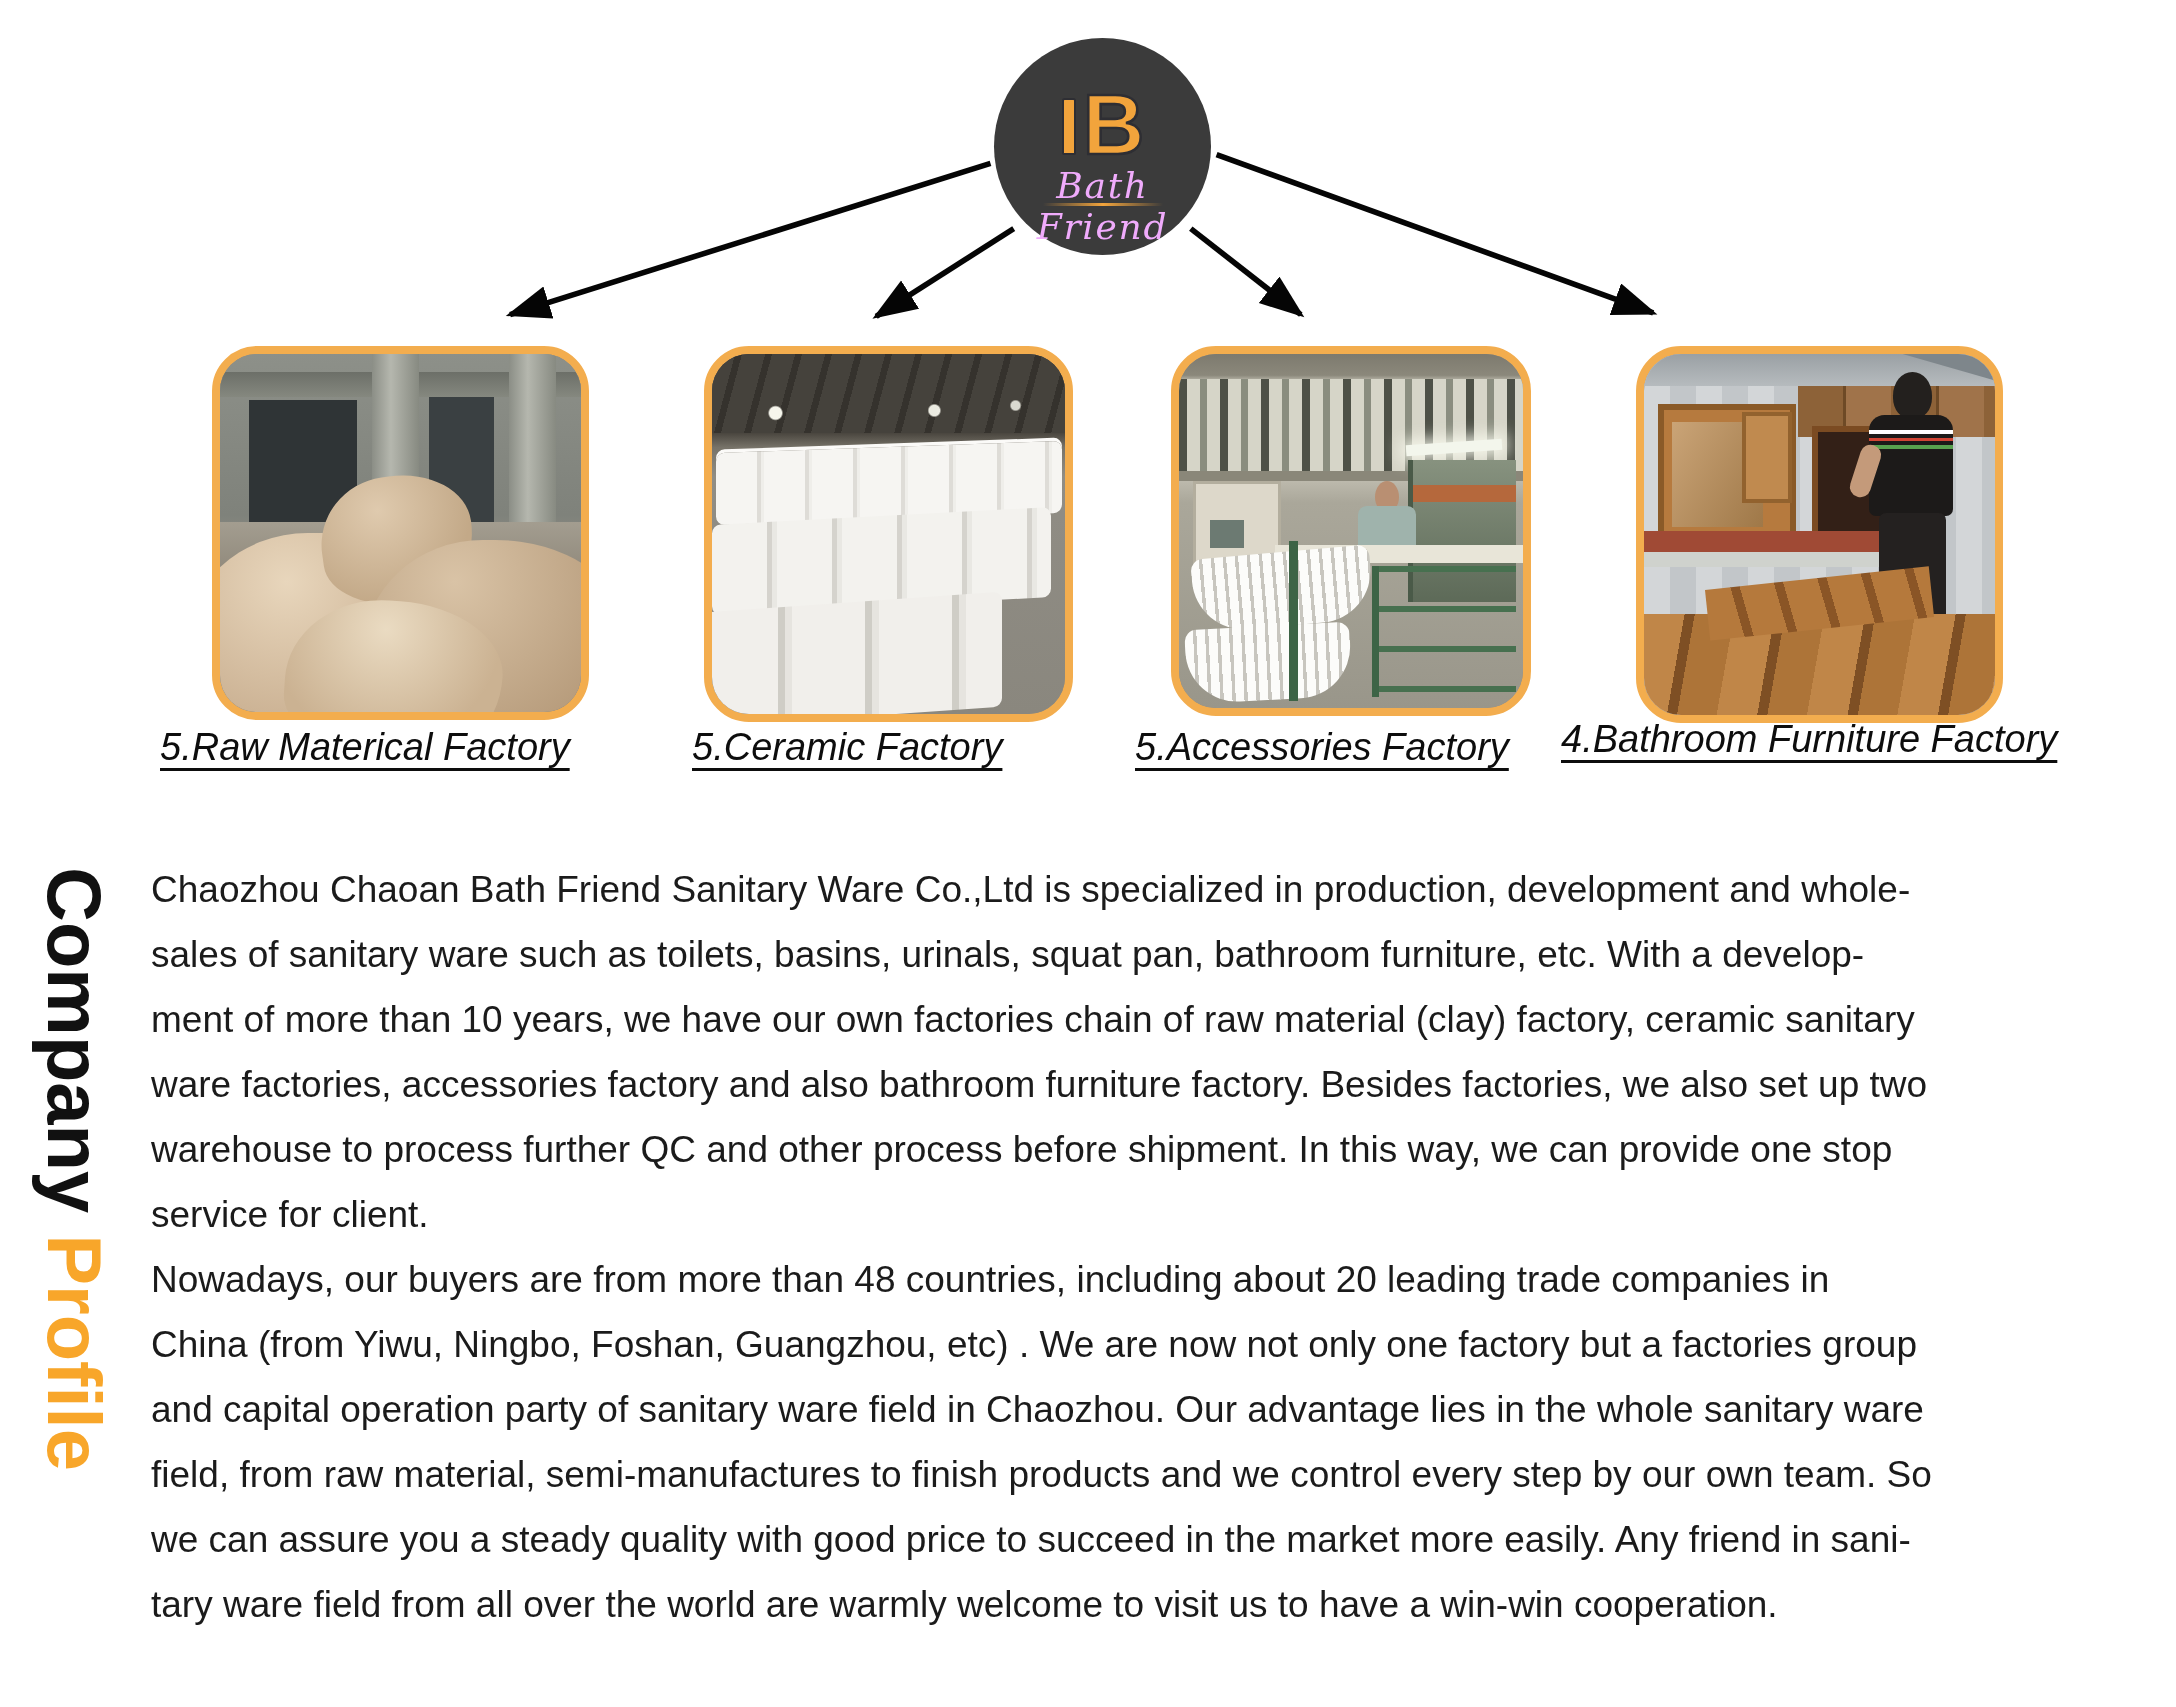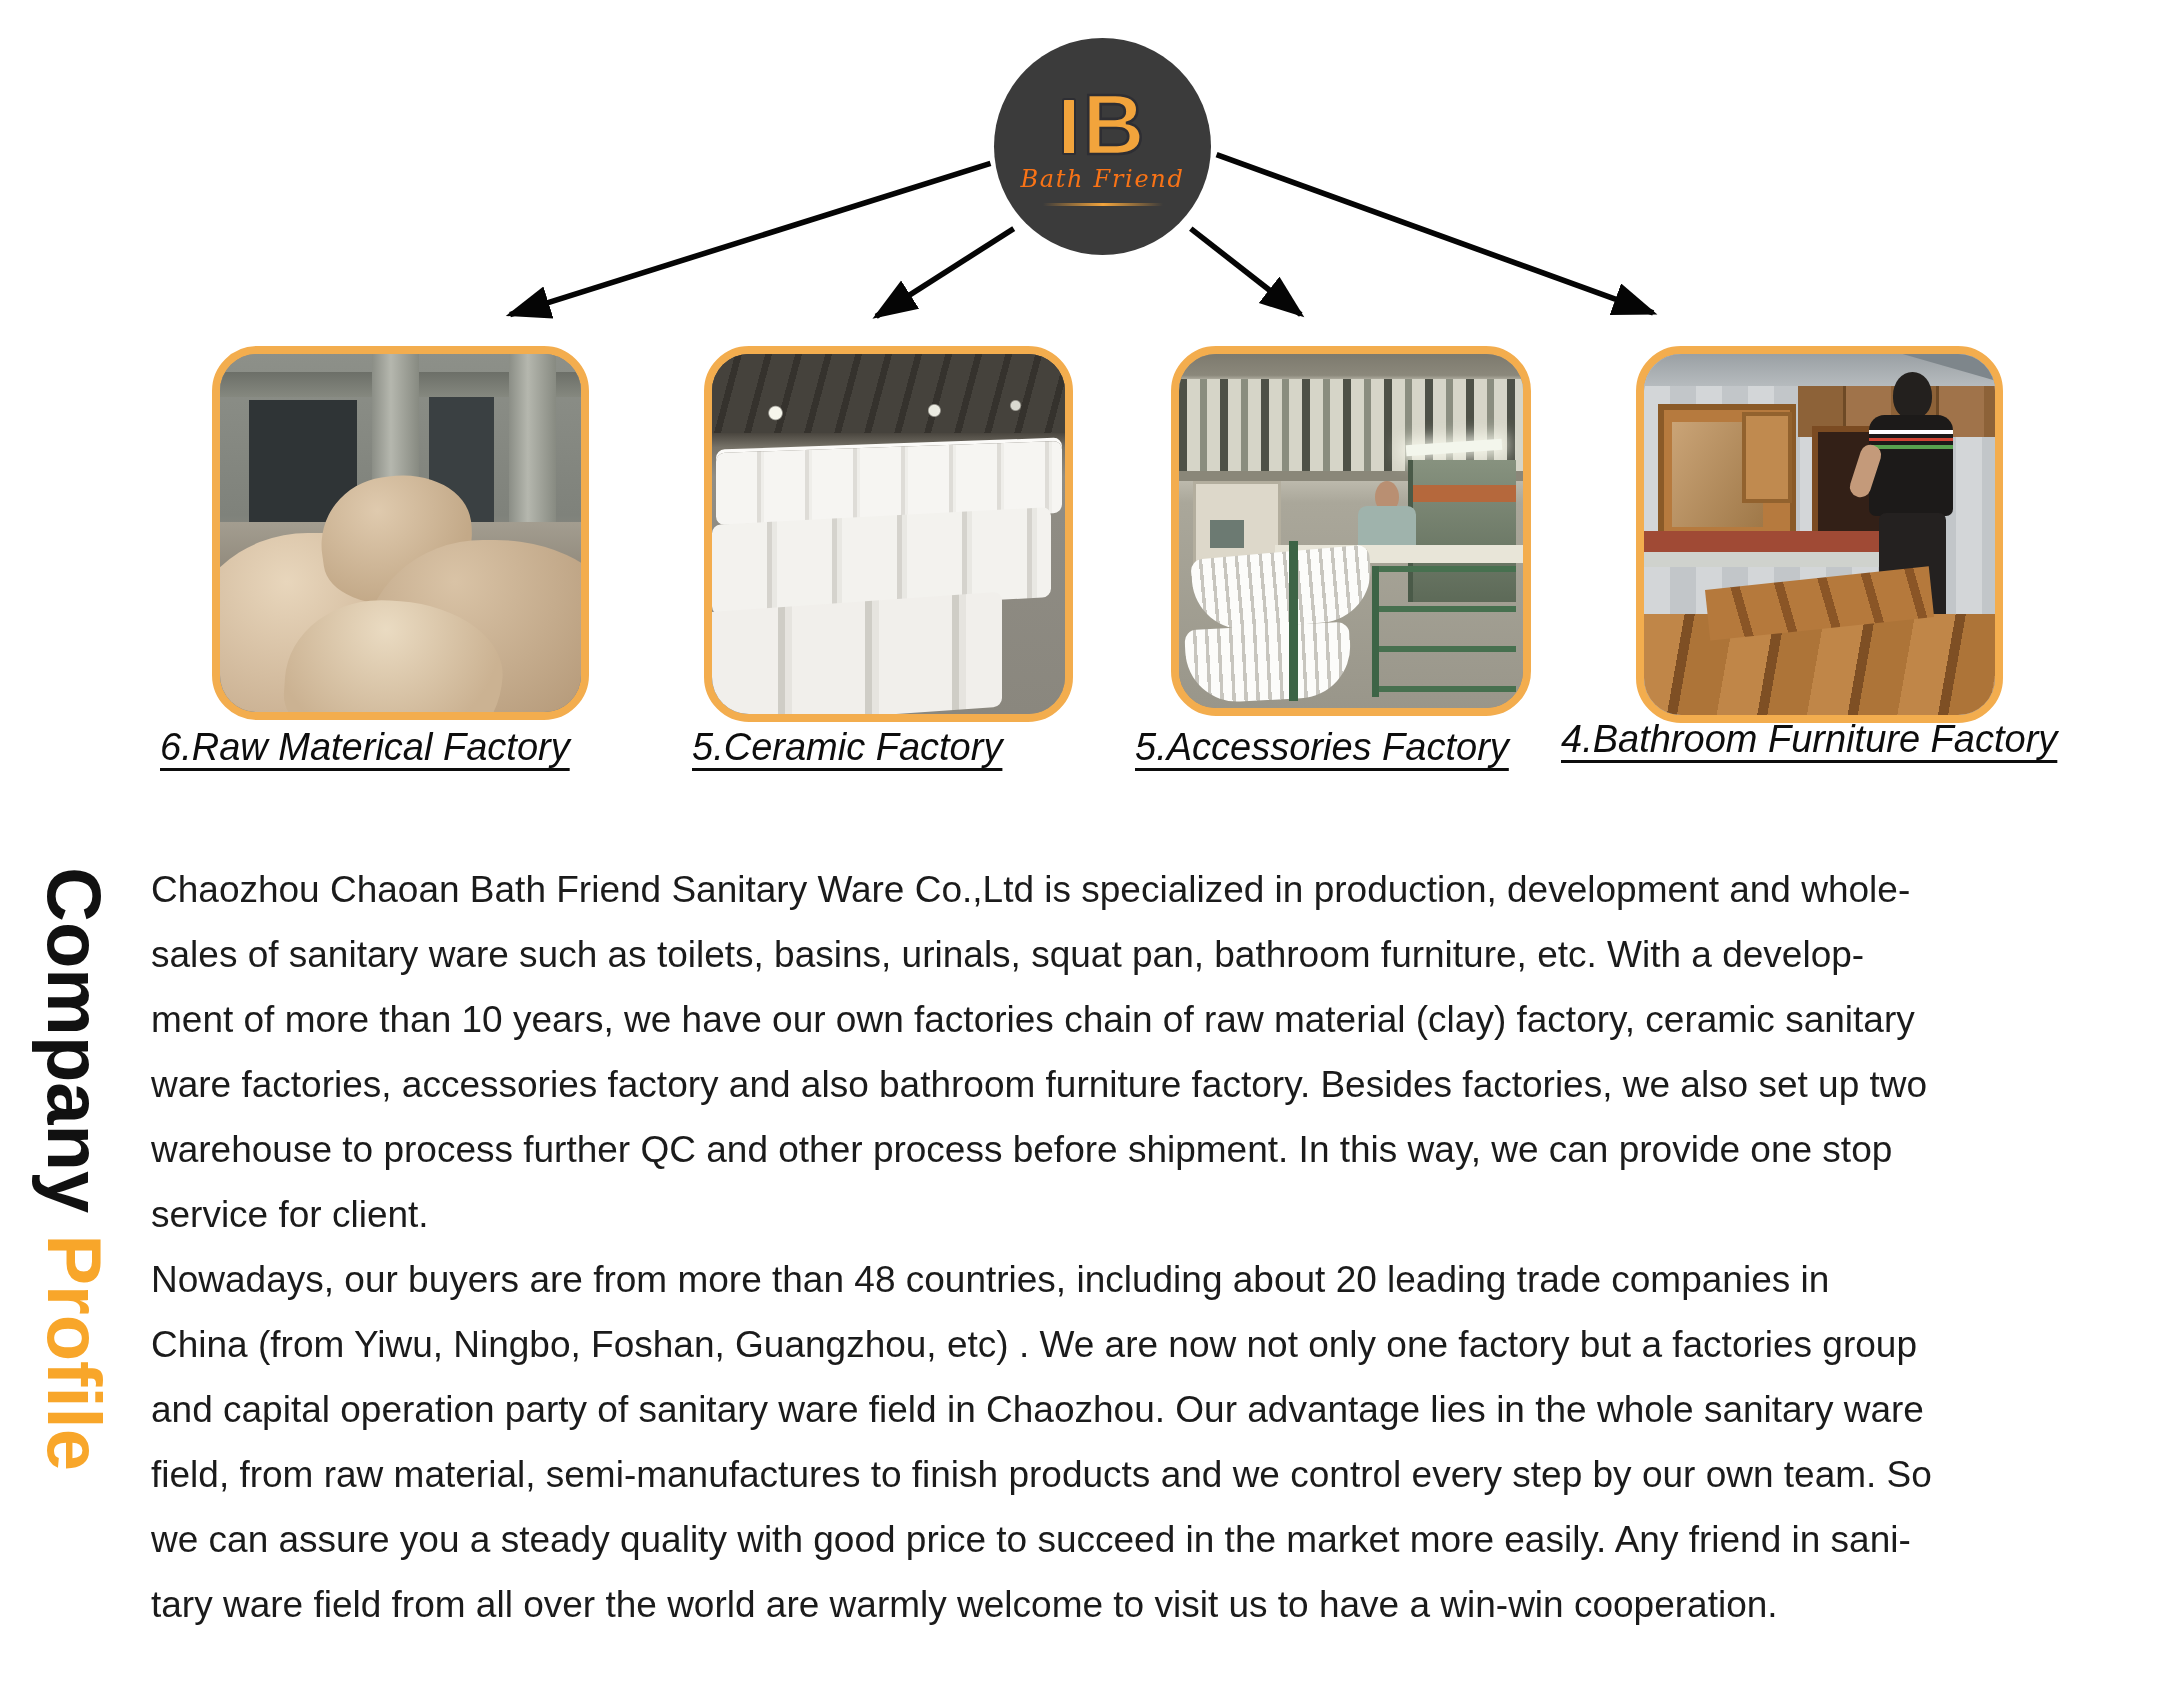--- a/index.html
+++ b/index.html
@@ -9,21 +9,21 @@
   
   .logo{position:absolute;left:994px;top:38px;width:217px;height:217px;border-radius:50%;
         background:#3b3b3b;}
   .logo-mono{position:absolute;left:0;top:48px;width:100%;display:flex;justify-content:center;
              align-items:flex-end;gap:6px;}
   .b-bar{display:inline-block;width:10.3px;height:53px;background:#f2a43c;border:2.6px solid #2e2e33;
          border-radius:2.6px 2.6px 1.7px 1.7px;margin-bottom:6.9px;}
   .b-glyph{font-size:86px;line-height:76px;font-weight:900;color:#f2a43c;
            -webkit-text-stroke:2.6px #2e2e33;letter-spacing:-1.7px;}
   .logo-text{position:absolute;left:0;top:127px;width:100%;text-align:center;
-             font-family:"DejaVu Serif",serif;font-style:italic;font-size:24px;color:#f97316;
+             font-family:"DejaVu Serif",serif;font-style:italic;font-size:36px;color:#f0abfc;
              letter-spacing:1.7px;}
   .logo-underline{position:absolute;left:50%;top:165px;transform:translateX(-50%);width:120px;height:3.4px;
              background:linear-gradient(90deg,rgba(242,164,60,0) 0%,#f2a43c 50%,rgba(242,164,60,0) 100%);}
 
   
   .arrows{position:absolute;left:0;top:0;width:2177px;height:361px;}
   .arrows line{stroke:#050505;stroke-width:6.5;}
 
   
   .photo{position:absolute;border:8.6px solid #f3ad4e;border-radius:45px;overflow:hidden;
@@ -216,21 +216,21 @@
     <div class="a4-tabled"></div>
     <div class="a4-head"></div>
     <div class="a4-torso"></div>
     <div class="a4-stripe"></div>
     <div class="a4-arm"></div>
     <div class="a4-legs"></div>
     <div class="a4-planks"></div>
     <div class="a4-planks2"></div>
   </figure>
 
-  <div class="caption c1">6.Raw Materical Factory</div>
+  <div class="caption c1">5.Raw Materical Factory</div>
   <div class="caption c2">5.Ceramic Factory</div>
   <div class="caption c3">5.Accessories Factory</div>
   <div class="caption c4">4.Bathroom Furniture Factory</div>
 
   <div class="vtitle">
     <span class="company">Company</span>
     <span class="profile">Profile</span>
   </div>
 
   <div class="profile-body">Chaozhou Chaoan Bath Friend Sanitary Ware Co.,Ltd is specialized in production, development and whole-

